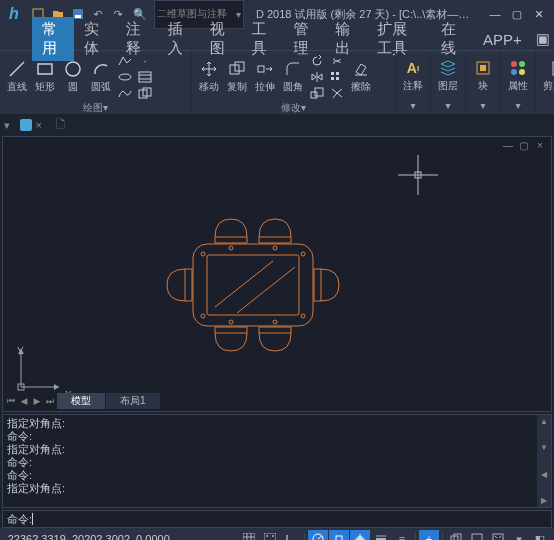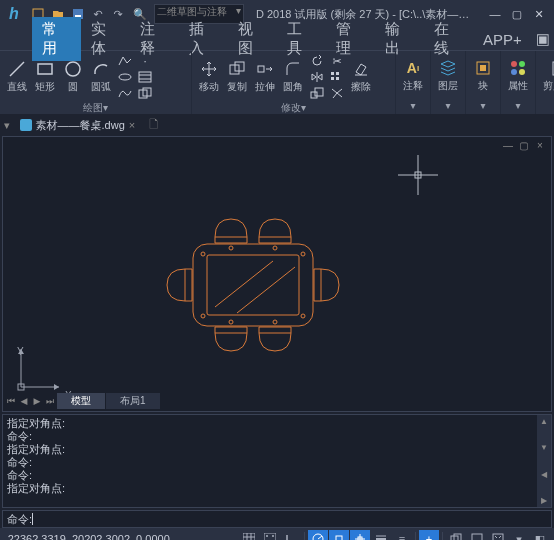--- a/index.html
+++ b/index.html
@@ -1,21 +1,21 @@
 <!DOCTYPE html>
 <html><head>
 <meta charset="utf-8">
 <style>
 *{margin:0;padding:0;box-sizing:border-box;font-family:"Microsoft YaHei",Arial,sans-serif;user-select:none}
 body{width:554px;height:540px;background:#1e2330;overflow:hidden;font-size:11px;color:#c8cdd8}
 .titlebar{height:28px;background:#2a3142;display:flex;align-items:center;padding:0 4px;gap:6px}
 .logo{width:20px;height:20px;color:#4aa8d8;font-style:italic;font-size:16px;font-weight:bold;display:flex;align-items:center;justify-content:center}
 .tb-icons{display:flex;gap:4px}
 .tb-ico{width:16px;height:16px;display:flex;align-items:center;justify-content:center;color:#aab0be;font-size:11px}
-.tb-search{width:90px;height:20px;background:#1a1f2b;border:1px solid #3a4152;display:flex;align-items:flex-start;padding:0 2px;font-size:10px;color:#888}
+.tb-search{width:90px;height:29px;background:#1a1f2b;border:1px solid #3a4152;display:flex;align-items:center;padding:0 2px;font-size:10px;color:#888}
 .tb-title{flex:1;font-size:11px;color:#b8bec8;white-space:nowrap;overflow:hidden;text-overflow:ellipsis;padding-left:6px}
 .win-ctrl{display:flex;gap:0}
 .win-btn{width:22px;height:20px;display:flex;align-items:center;justify-content:center;color:#c8cdd8;font-size:11px}
 .ribbon-tabs{height:22px;background:#2a3142;display:flex;align-items:center;padding-left:32px;gap:0}
 .rtab{padding:3px 10px;font-size:15px;color:#b8bec8;cursor:pointer}
 .rtab.active{background:#2a7ab8;color:#fff}
 .ribbon{height:64px;background:#2a3142;display:flex;border-top:1px solid #3a4255}
 .rgroup{display:flex;flex-direction:column;border-right:1px solid #232a3a;padding:2px 4px}
 .rgroup-body{flex:1;display:flex;align-items:center;gap:2px}
 .rgroup-label{height:13px;font-size:10px;color:#9ba1ae;text-align:left;display:flex;justify-content:center;align-items:center;gap:0}
@@ -95,20 +95,21 @@
 
 <div class="ribbon-tabs">
   <div class="rtab active">常用</div>
   <div class="rtab">实体</div>
   <div class="rtab">注释</div>
   <div class="rtab">插入</div>
   <div class="rtab">视图</div>
   <div class="rtab">工具</div>
   <div class="rtab">管理</div>
   <div class="rtab">输出</div>
+  <div class="rtab">扩展工具</div>
   <div class="rtab">在线</div>
   <div class="rtab">APP+</div>
   <div class="rtab" style="padding:3px 4px">▣</div>
 </div>
 
 <div class="ribbon">
   <div class="rgroup" style="flex:0 0 192px">
     <div class="rgroup-body">
       <div class="rbtn">
           <div class="rico">
@@ -339,21 +340,20 @@
         </div>
       </div>
     <div class="rgroup-label">▾</div>
   </div>
 </div>
 
 <div class="doc-tabs">
   <span style="color:#888">▾</span>
   <div class="dtab">
     <div class="dtab-ico"></div>
-    <span>素材——餐桌.dwg</span>
     <span style="color:#888">×</span>
   </div>
   <span style="color:#888;padding:0 4px">🗋</span>
 </div>
 
 <div class="canvas">
   <div class="canvas-h">
     <div class="cvs-btn">—</div>
     <div class="cvs-btn">▢</div>
     <div class="cvs-btn">×</div>

